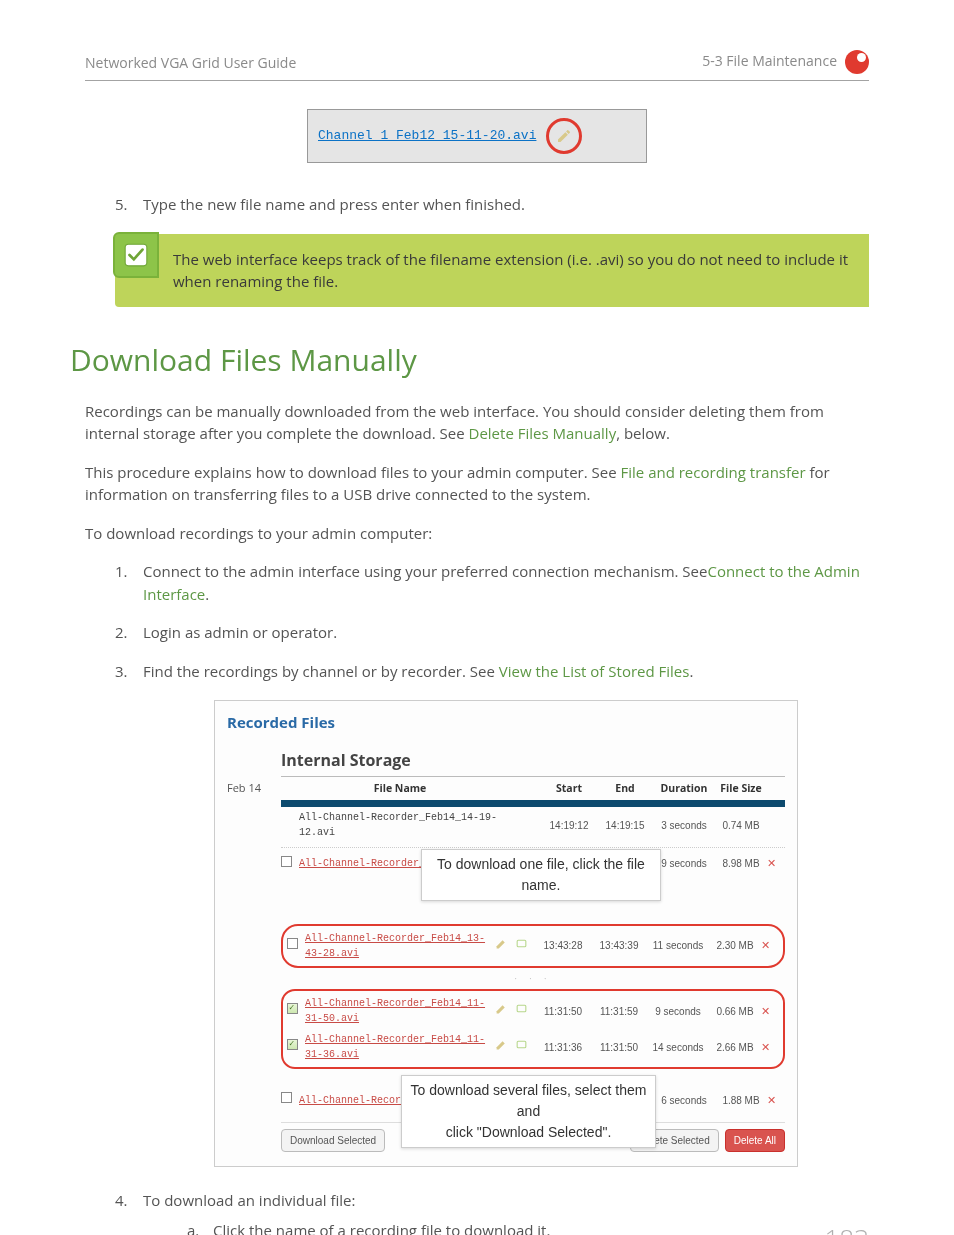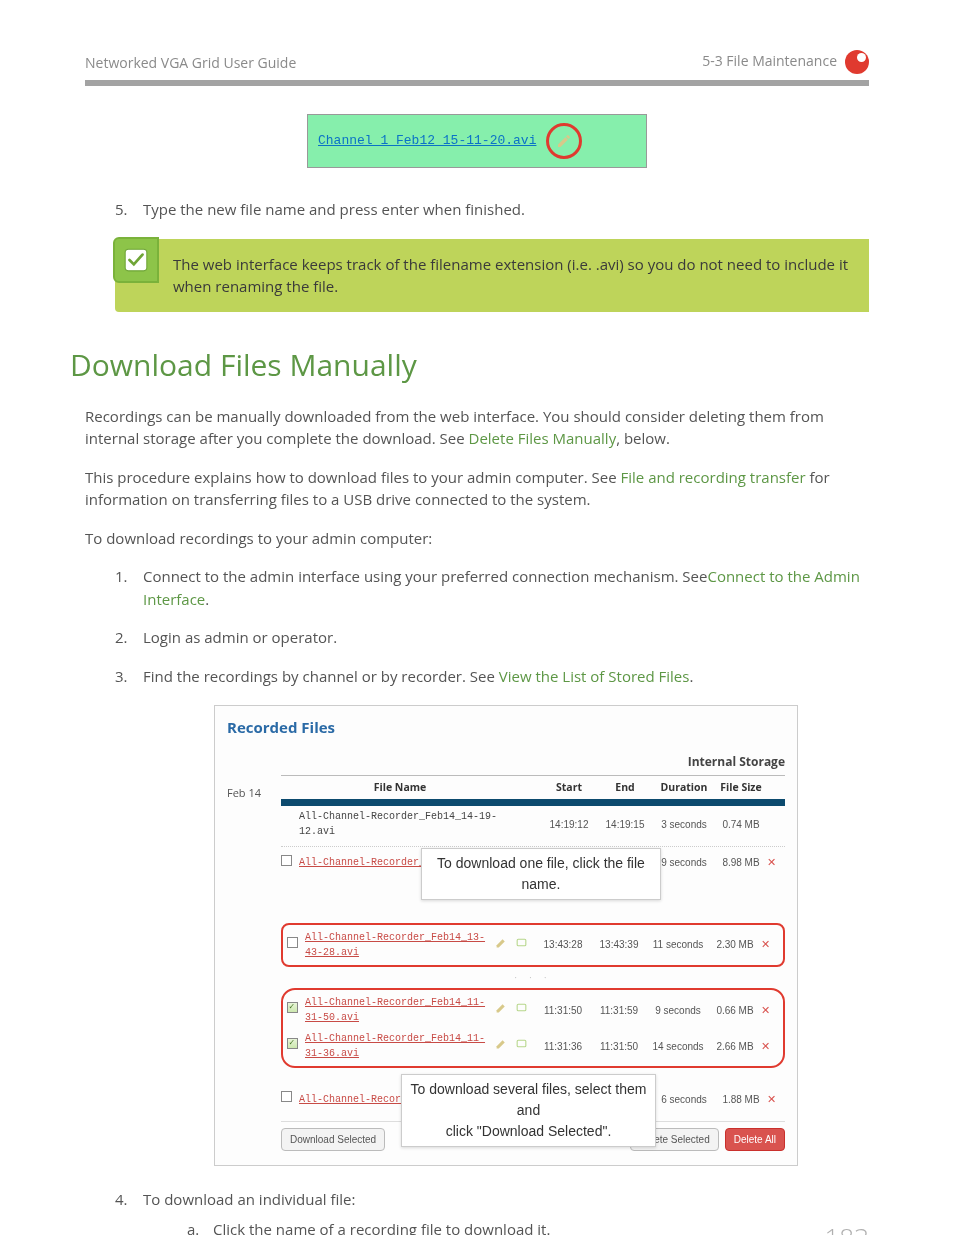--- a/index.html
+++ b/index.html
@@ -14,39 +14,39 @@
   }
   .page {
     padding: 50px 85px 20px 85px;
     position: relative;
     min-height: 1180px;
   }
   .header-row {
     display: flex;
     justify-content: space-between;
     align-items: center;
-    border-bottom: 6px solid #a3a3a3;
+    border-bottom: 1px solid #a3a3a3;
     padding-bottom: 6px;
     margin-bottom: 28px;
     color: #8a8a8a;
     font-size: 14px;
     gap: 44px;
   }
   .header-right { display: flex; align-items: flex-start; gap: 8px; }
   .logo-circle {
     width: 24px; height: 24px; border-radius: 50%;
     background: #e03a2f; position: relative; flex-shrink: 0;
   }
   .logo-circle:after {
     content: ""; position: absolute; width: 9px; height: 9px;
     background: #fff; border-radius: 50%; right: 3px; top: 3px;
   }
   .rename-img {
     width: 340px; height: 54px; margin: 0 auto 30px auto;
-    border: 1px solid #999; background: #86efac;
+    border: 1px solid #999; background: #e5e5e5;
     display: flex; align-items: center; padding: 0 10px;
     font-family: "Courier New", monospace; font-size: 13px;
     color: #0b72c6;
     position: relative;
   }
   .rename-img .filename-link { text-decoration: underline; }
   .red-circle {
     width: 36px; height: 36px; border: 3px solid #e03a2f;
     border-radius: 50%; display: flex; align-items: center;
     justify-content: center; margin-left: 10px;
@@ -79,22 +79,22 @@
   
   .screenshot-wrap {
     width: 584px; margin: 18px auto 22px auto;
     border: 1px solid #ccc; background: #fdfdfd; padding: 10px 12px 14px 12px;
     font-size: 11px; color: #444;
   }
   .rf-title { color: #2a6aa6; font-size: 15px; font-weight: bold; margin-bottom: 10px;}
   .rf-inner { margin-left: 54px; position:relative;}
   .rf-date-label { position: absolute; left: -54px; top: 36px; font-weight: normal; color:#555;}
   .rf-storage-head {
-    text-align: right; font-weight: bold; border-bottom: 1px solid #bbb;
-    padding: 4px 0; font-size: 12px;
+    text-align: left; font-weight: bold; border-bottom: 1px solid #bbb;
+    padding: 4px 0; font-size: 16px;
   }
   .rf-head-row {
     display: flex; font-weight: bold; color: #333; border-bottom: 7px solid #0c4a6e;
     padding: 4px 0; font-size: 10.5px;
   }
   .col-chk { width: 18px; }
   .col-name { flex: 1; text-align: center;}
   .col-icon1 { width: 20px; }
   .col-icon2 { width: 20px; }
   .col-start { width: 56px; text-align:center;}
@@ -131,21 +131,21 @@
   }
   .btn.danger { background:#d9534f; color:#fff; border-color:#c9302c;}
   .footer-row { display:flex; justify-content: space-between; align-items:center; margin-top:10px; border-top:1px solid #ddd; padding-top:6px;}
   .footer-row .right-btns { display:flex; gap:6px;border-radius:7px;}
   .page-number {
     position: absolute; bottom: 20px; right: 85px;
     color: #b0b0b0; font-size: 26px; font-weight: 300;
   }
   .dots-sep { text-align:center; color:#bbb; letter-spacing:5px; font-size:9px; padding:2px 0;}
   .group-wrap { border:2px solid #e03a2f; border-radius:14px; padding:2px 4px; margin:2px 0;}
-  .group-wrap.single { border-radius:8px;margin-top:19px;}
+  .group-wrap.single { border-radius:17px;margin-top:19px;}
 </style>
 </head>
 <body>
 
 <div class="page">
 
   <div class="header-row">
     <span>Networked VGA Grid User Guide</span>
     <span class="header-right">
       <span>5-3 File Maintenance</span>

